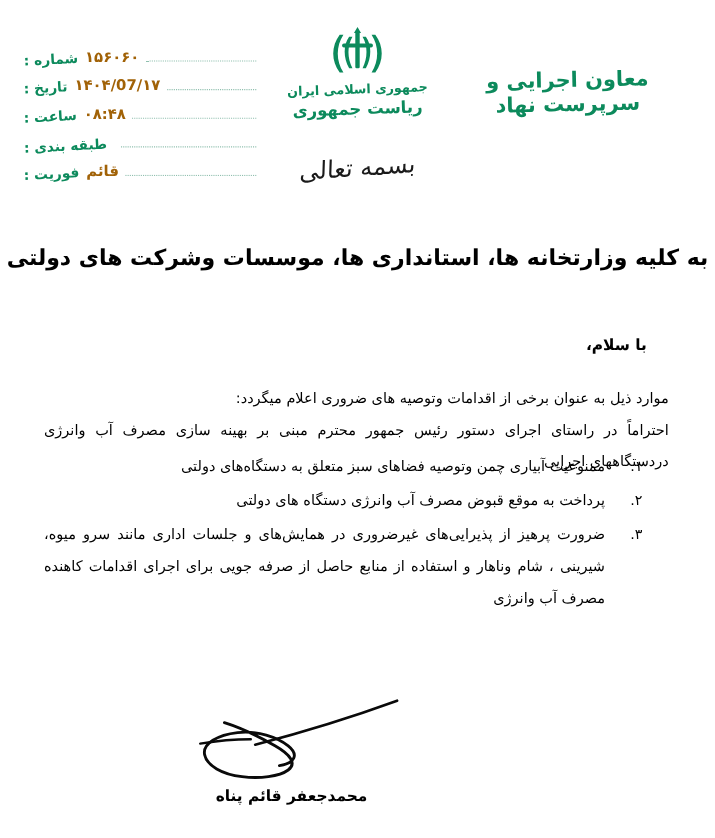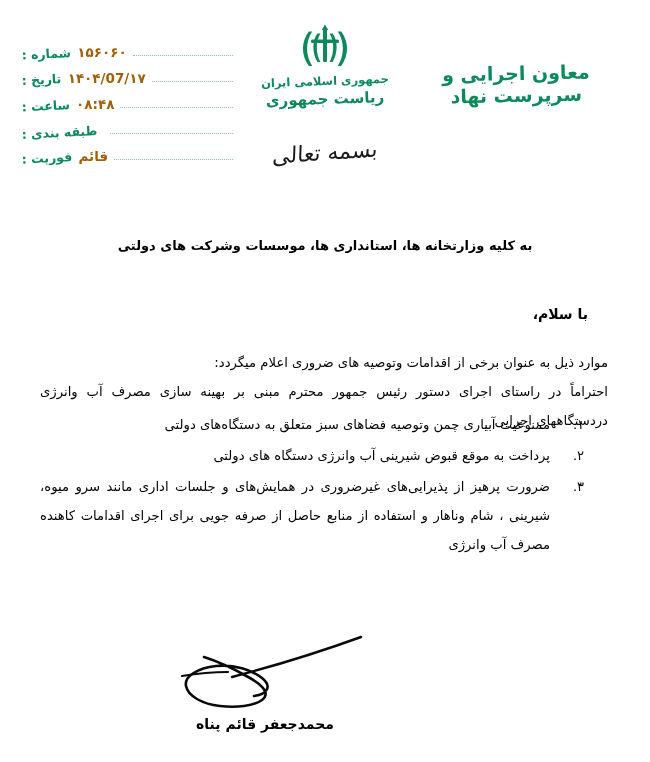--- a/index.html
+++ b/index.html
@@ -132,24 +132,24 @@
 
   
   .doc-body {
     position: absolute;
     top: 210px; left: 0; right: 0; bottom: 0;
     direction: rtl;
   }
 
   .addressee {
     position: absolute;
-    top: 28px;
+    top: 12px;
     left: 0; right: 0;
     text-align: center;
-    font-size: 13px;
+    font-size: 20px;
     font-weight: bold;
     color: #000000;
     direction: rtl;
   }
 
   .greeting {
     position: absolute;
     top: 96px;
     right: 62px;
     font-size: 14px;
@@ -303,21 +303,21 @@
       <p>احتراماً در راستای اجرای دستور رئیس جمهور محترم مبنی بر بهینه سازی مصرف آب وانرژی دردستگاههای اجرایی</p>
     </div>
 
     <ol class="item-list">
       <li class="item">
         <span class="item-num">۱.</span>
         <span>ممنوعیت آبیاری چمن وتوصیه فضاهای سبز متعلق به دستگاه‌های دولتی</span>
       </li>
       <li class="item">
         <span class="item-num">۲.</span>
-        <span>پرداخت به موقع قبوض شیرینی آب وانرژی دستگاه های دولتی</span>
+        <span>پرداخت به موقع قبوض مصرف آب وانرژی دستگاه های دولتی</span>
       </li>
       <li class="item">
         <span class="item-num">۳.</span>
         <span>ضرورت پرهیز از پذیرایی‌های غیرضروری در همایش‌های و جلسات اداری مانند سرو میوه، شیرینی ، شام وناهار و استفاده از منابع حاصل از صرفه جویی برای اجرای اقدامات کاهنده مصرف آب وانرژی</span>
       </li>
     </ol>
 
     <div class="signature-block">
       <span>
         <svg class="signature-mark" width="215" height="88" viewBox="0 0 215 88" aria-hidden="true">

